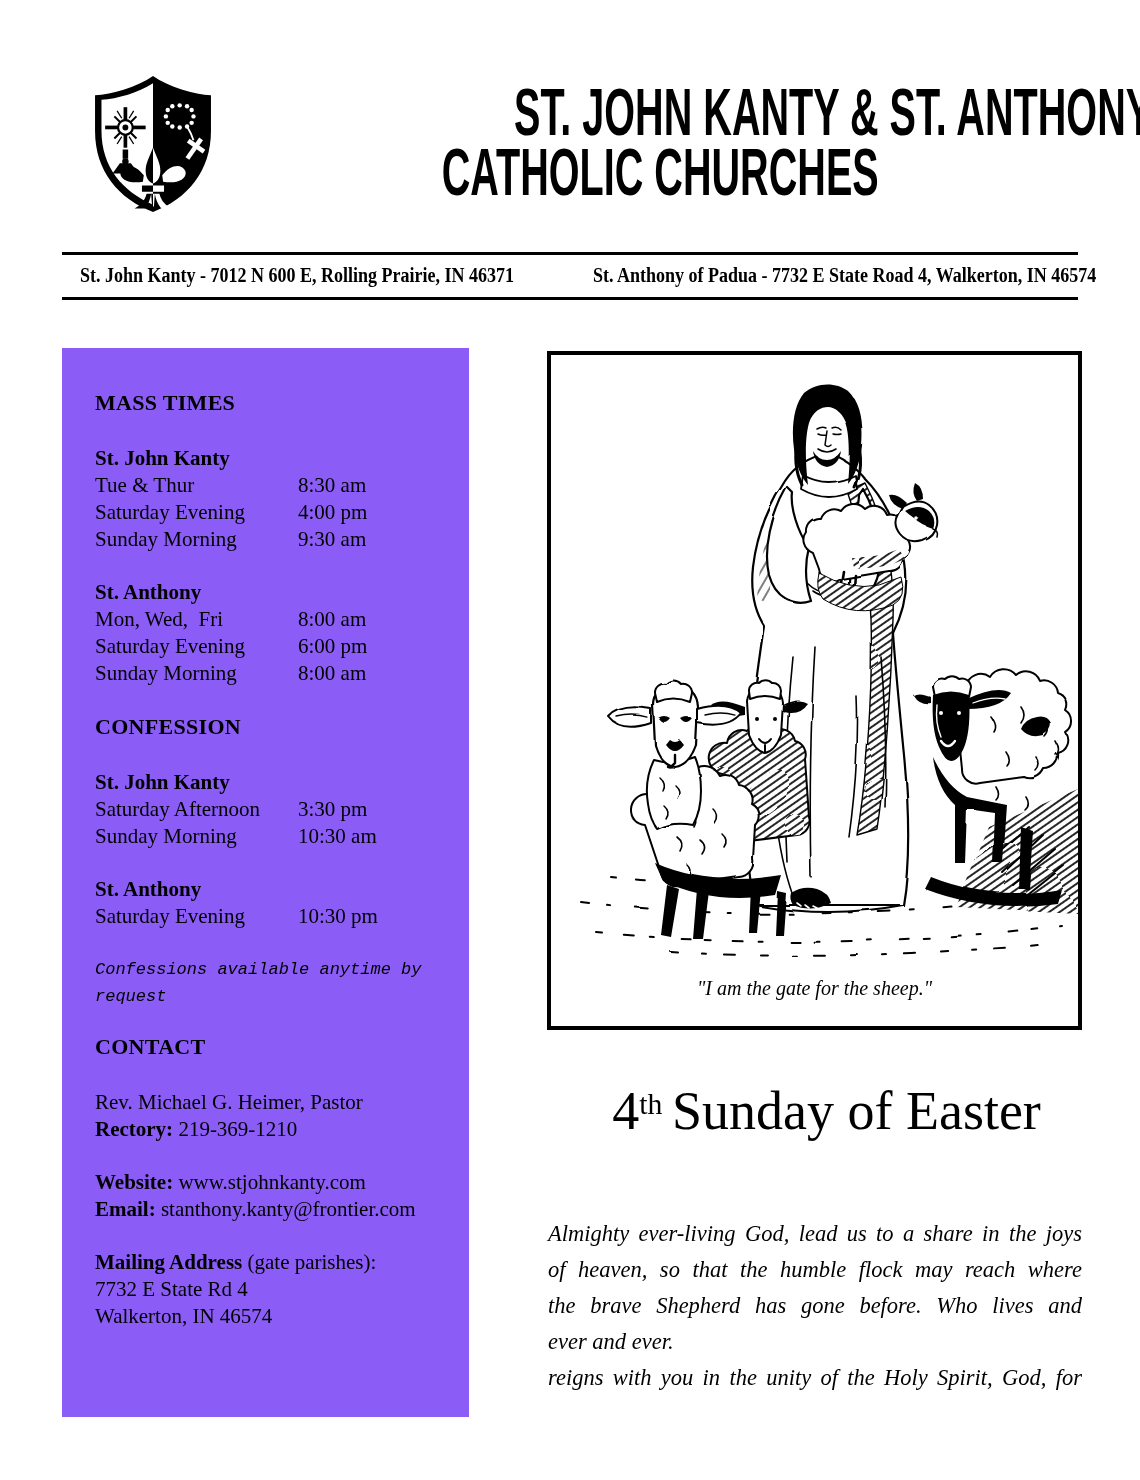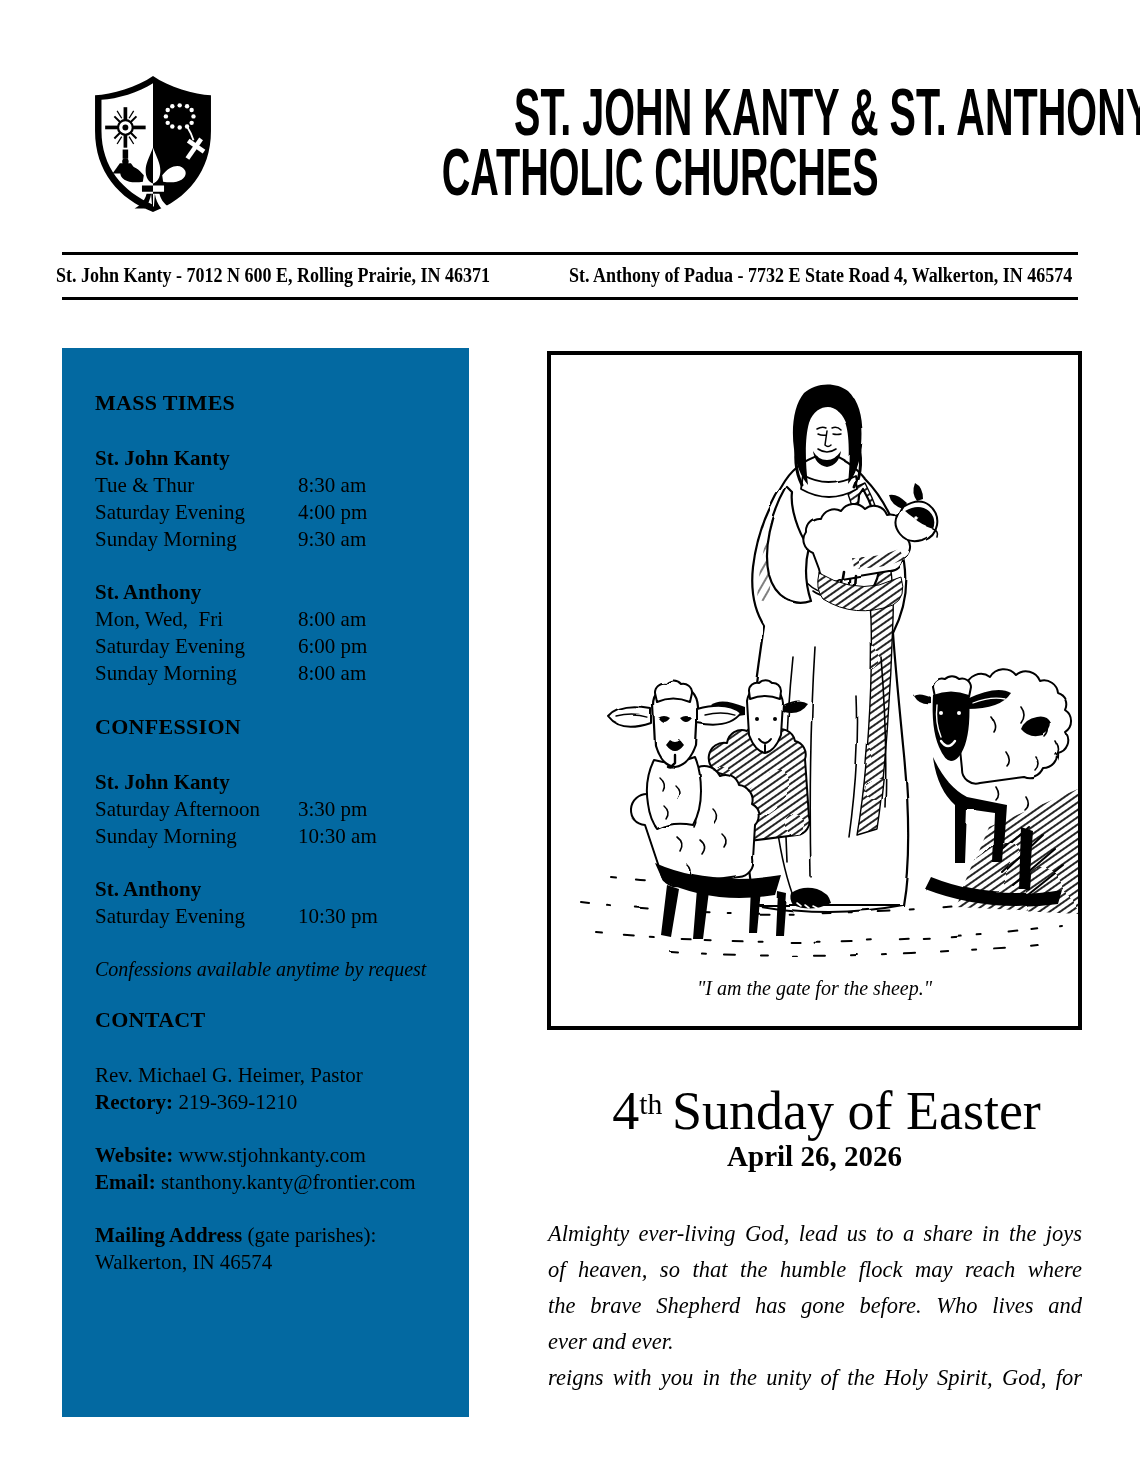--- a/index.html
+++ b/index.html
@@ -9,38 +9,38 @@
   
   .logo{position:absolute;left:84px;top:70px;width:138px;height:148px;}
   .title-block{position:absolute;left:230px;top:82px;width:860px;text-align:center;}
   .title-line{height:60px;line-height:60px;}
   .title-inner{display:inline-block;transform:scaleX(0.60);transform-origin:50% 50%;
                white-space:nowrap;font-family:"Liberation Sans",sans-serif;
                font-weight:700;font-size:66px;}
   .rule{position:absolute;left:62px;width:1016px;height:3px;background:#000;}
   .rule-top{top:252px;}
   .rule-bottom{top:297px;}
-  .addresses{position:absolute;left:56px;top:256px;width:1016px;height:38px;
+  .addresses{position:absolute;left:80px;top:256px;width:1016px;height:38px;
              font-weight:700;font-size:20px;line-height:38px;}
   .addr{position:absolute;white-space:nowrap;}
   .addr-left{left:0;transform:scaleX(0.90);transform-origin:0 50%;}
   .addr-right{right:0;transform:scaleX(0.90);transform-origin:100% 50%;}
 
   
   .sidebar{position:absolute;left:62px;top:348px;width:407px;height:1069px;
-           background:#0369a1;box-sizing:border-box;padding:41px 16px 0 33px;
+           background:#8b5cf6;box-sizing:border-box;padding:41px 16px 0 33px;
            font-size:21px;line-height:27px;}
   .sb-heading{font-weight:700;font-size:22px;margin:0 0 29px;letter-spacing:.3px;}
   .sb-heading.mt{margin-top:23px;}
   .sb-group{margin-bottom:26px;}
   .sb-gtitle{font-weight:700;}
   .sb-row{display:flex;}
   .sb-label{width:203px;white-space:pre-wrap;}
   .sb-block{margin-bottom:26px;}
-  .sb-note{font-style:italic;font-size:20px;}
+  .sb-note{font-style:italic;font-size:17px;font-family:Liberation Mono, monospace;}
   .sb-line b{font-weight:700;}
 
   
   .image-box{position:absolute;left:547px;top:351px;width:535px;height:679px;
              border:4px solid #000;box-sizing:border-box;background:#fff;}
   .illustration{position:absolute;left:0;top:2px;width:527px;height:600px;}
   .caption{position:absolute;left:0;right:0;bottom:26px;text-align:center;
            font-style:italic;font-size:20px;}
 
   
@@ -209,20 +209,21 @@
         <b>Email:</b>
         <span>stanthony.kanty@frontier.com</span>
       </div>
     </div>
 
     <div class="sb-block">
       <div class="sb-line">
         <b>Mailing Address</b>
         <span>(gate parishes):</span>
       </div>
+      <div class="sb-line">7732 E State Rd 4</div>
       <div class="sb-line">Walkerton, IN 46574</div>
     </div>
   </aside>
 
   <div class="image-box">
     <svg class="illustration" viewBox="0 0 527 600" xmlns="http://www.w3.org/2000/svg">
       <defs>
         <pattern id="hatch" width="6" height="6" patternUnits="userSpaceOnUse" patternTransform="rotate(55)">
           <rect width="6" height="6" fill="#fff"></rect>
           <line x1="1" y1="0" x2="1" y2="6" stroke="#000" stroke-width="1.7"></line>
@@ -335,21 +336,20 @@
           <path d="M246,546 l4,3 M254,548 l4,3 M262,549 l4,2" stroke="#fff" stroke-width="1.6" fill="none"></path>
         </g>
       </g>
     </svg>
     <div class="caption">"I am the gate for the sheep."</div>
   </div>
 
   <h1 class="easter-heading">
     <span>4</span><span class="ord">th</span><span class="rest">Sunday of Easter</span>
   </h1>
-  <div class="easter-date">April 26, 2026</div>
 
   <div class="prayer">
     <div class="prayer-line">Almighty ever-living God, lead us to a share in the joys</div>
     <div class="prayer-line">of heaven, so that the humble flock may reach where</div>
     <div class="prayer-line">the brave Shepherd has gone before. Who lives and</div>
     <div class="prayer-line last">ever and ever.</div>
     <div class="prayer-line">reigns with you in the unity of the Holy Spirit, God, for</div>
   </div>
 
 </div>

